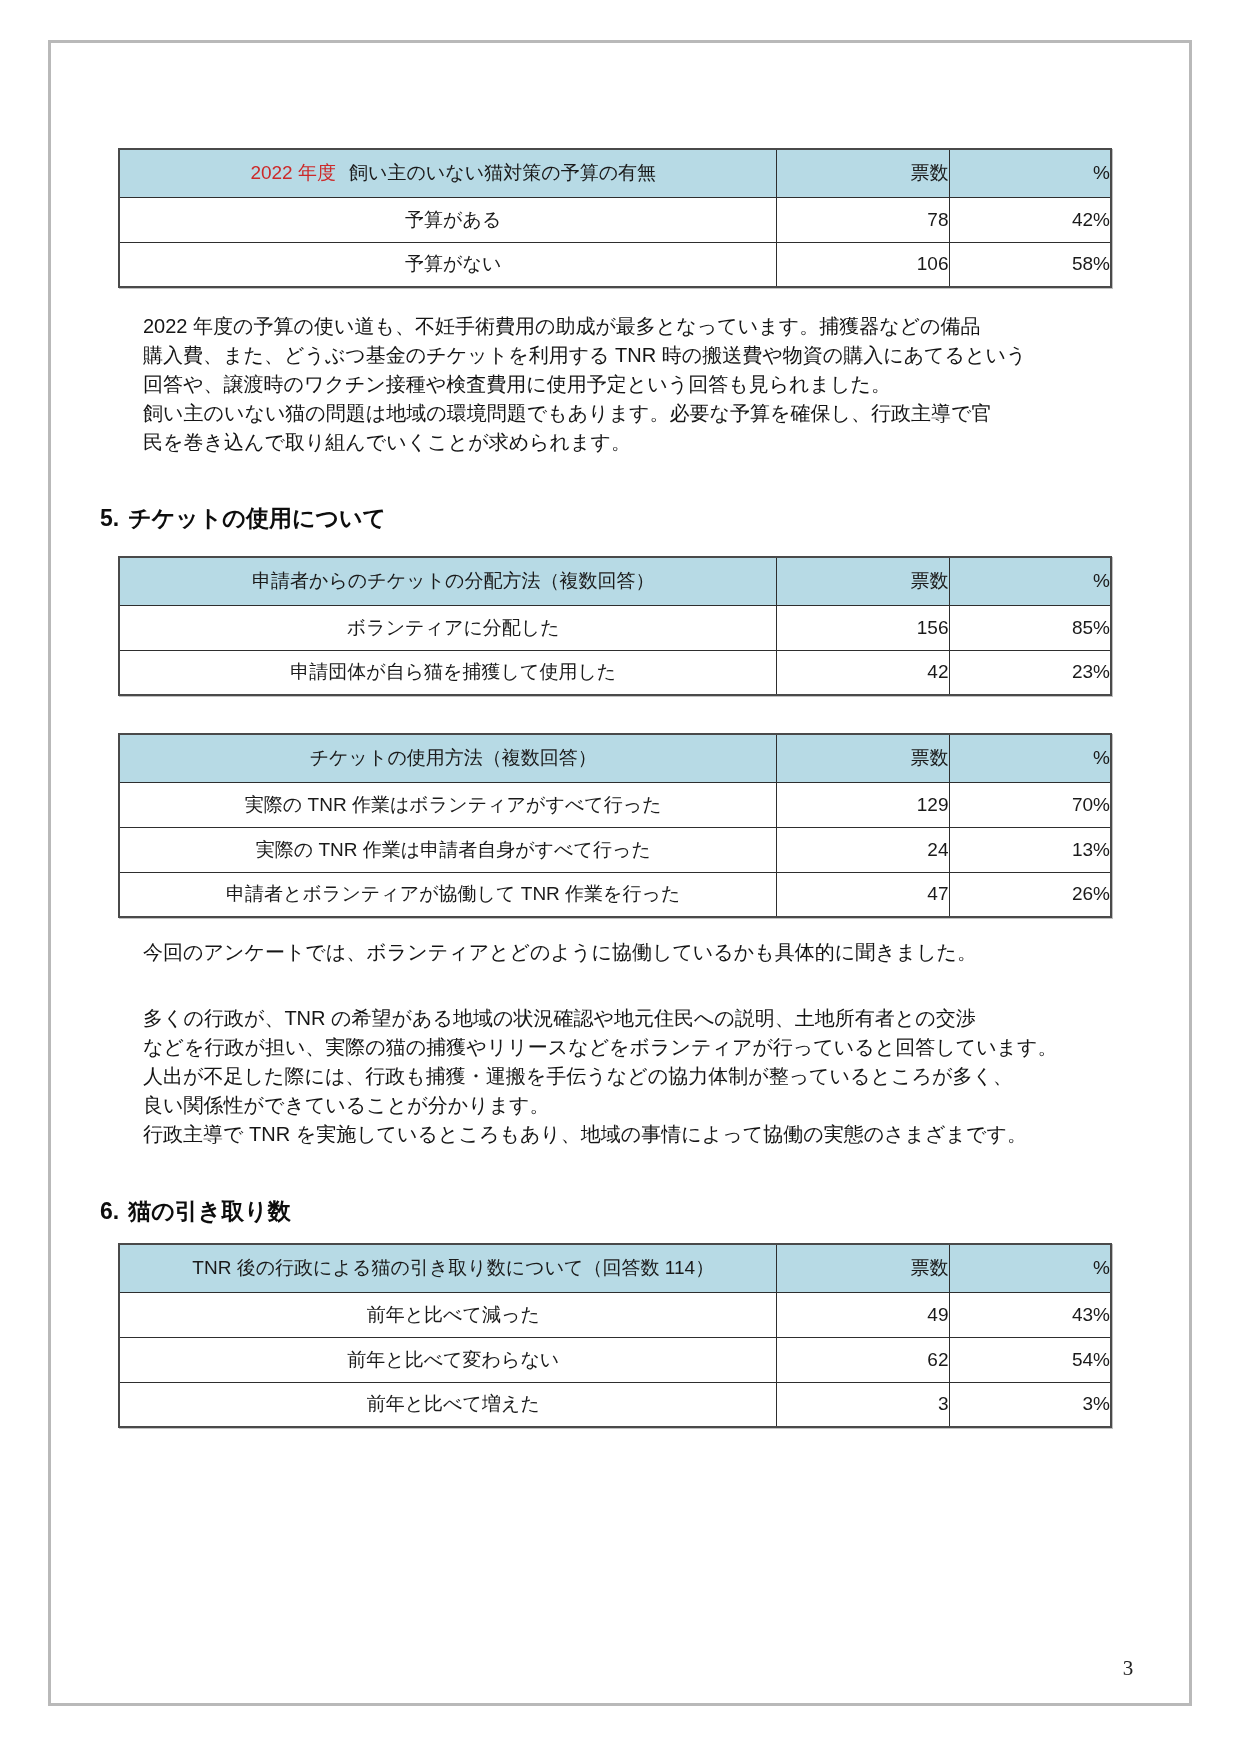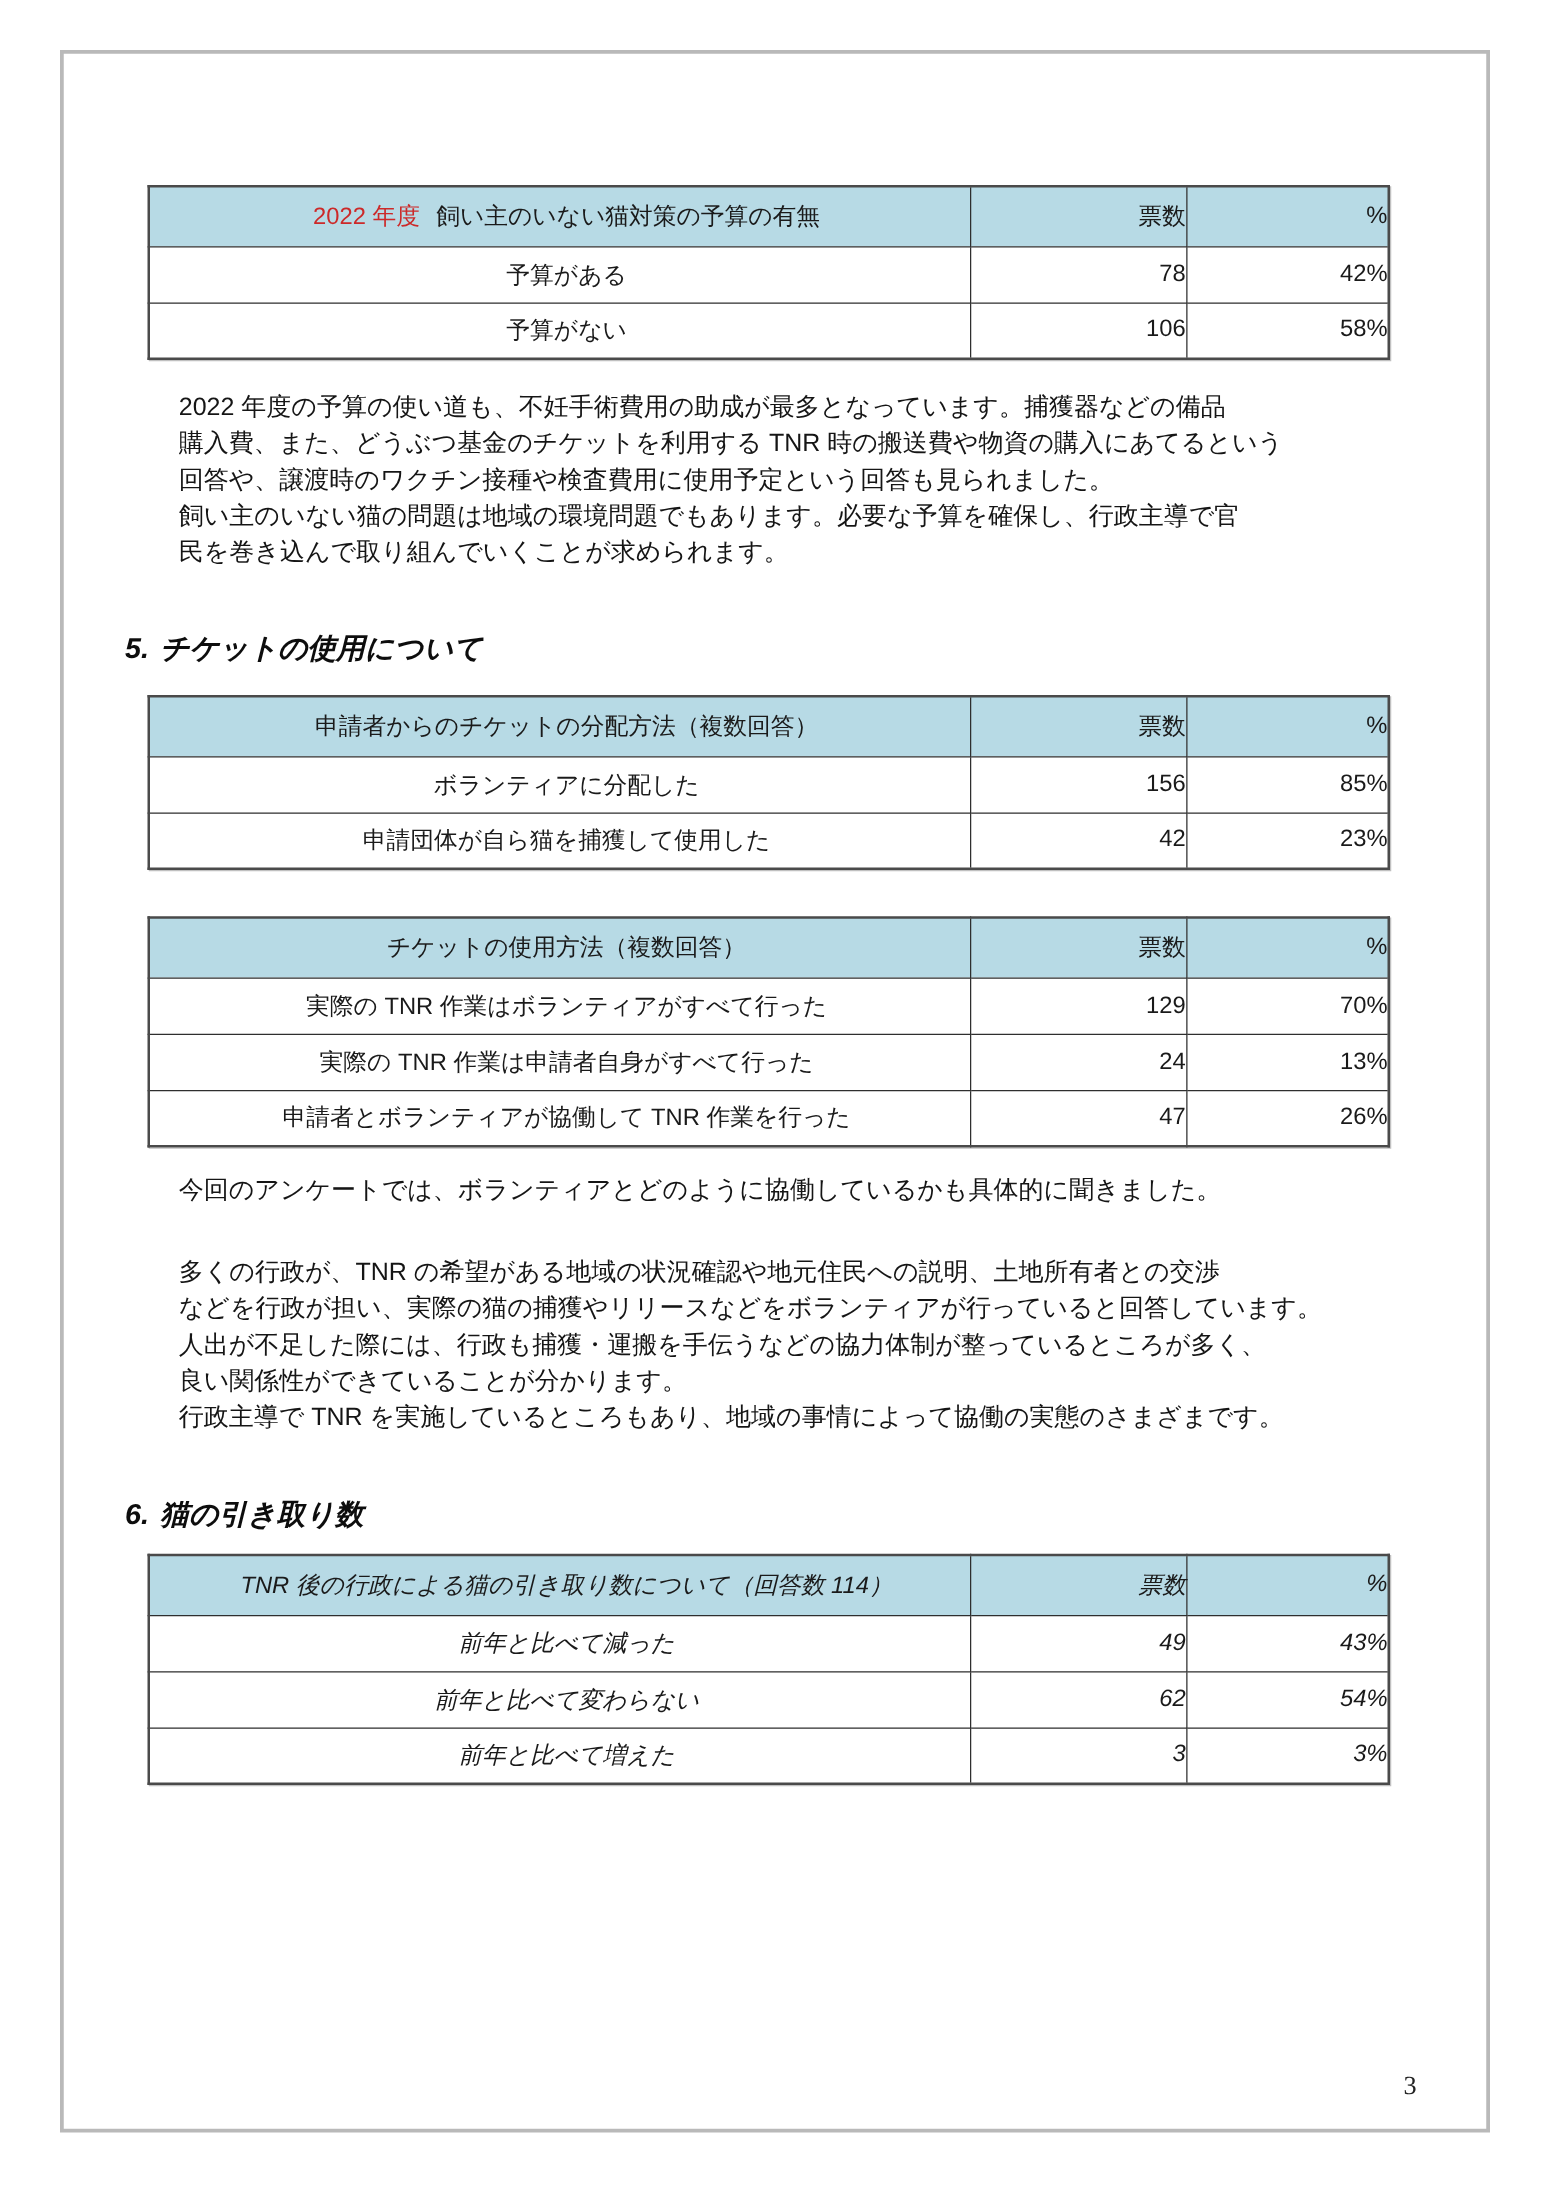--- a/index.html
+++ b/index.html
@@ -59,37 +59,36 @@
     color:#151515;
   }
   .paragraph .line{white-space:nowrap;margin-left:25px;}
   .section-heading{
     position:absolute;
     left:100px;
     font-size:23px;
     font-weight:bold;
     color:#0d0d0d;
     white-space:nowrap;
-    font-style:italic;
   }
   .section-heading .h-num{margin-right:9px;}
   .page-number{
     position:absolute;
     left:1108px; top:1656px;
     width:40px;
     text-align:center;
     font-family:"Liberation Serif", serif;
     font-size:21px;
     color:#222;
   }
   
   #table-budget{left:118px; top:148px;}
   #table-distribution{left:118px; top:556px;}
   #table-usage{left:118px; top:733px;}
-  #table-intake{left:118px; top:1243px;font-style:italic;}
+  #table-intake{left:118px; top:1243px;}
   #para-budget-usage{top:312px;}
   #para-survey-note{top:938px;}
   #para-collaboration{top:1004px;}
   #heading-5{top:503px;}
   #heading-6{top:1196px;}
 </style>
 </head>
 <body>
 
 <div class="page-frame"></div>

